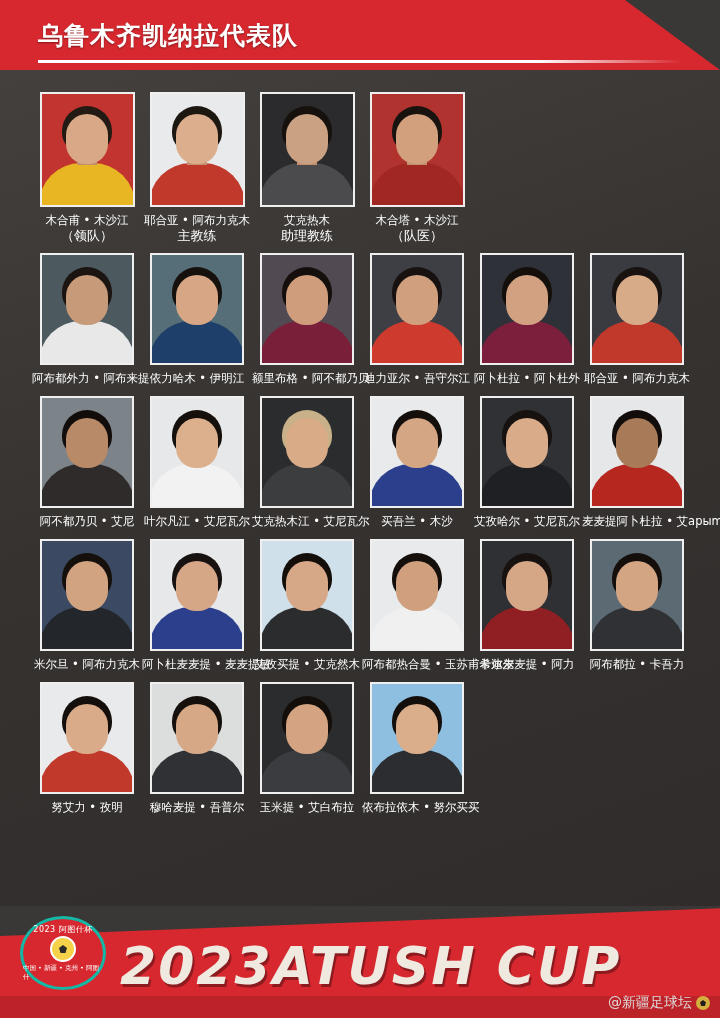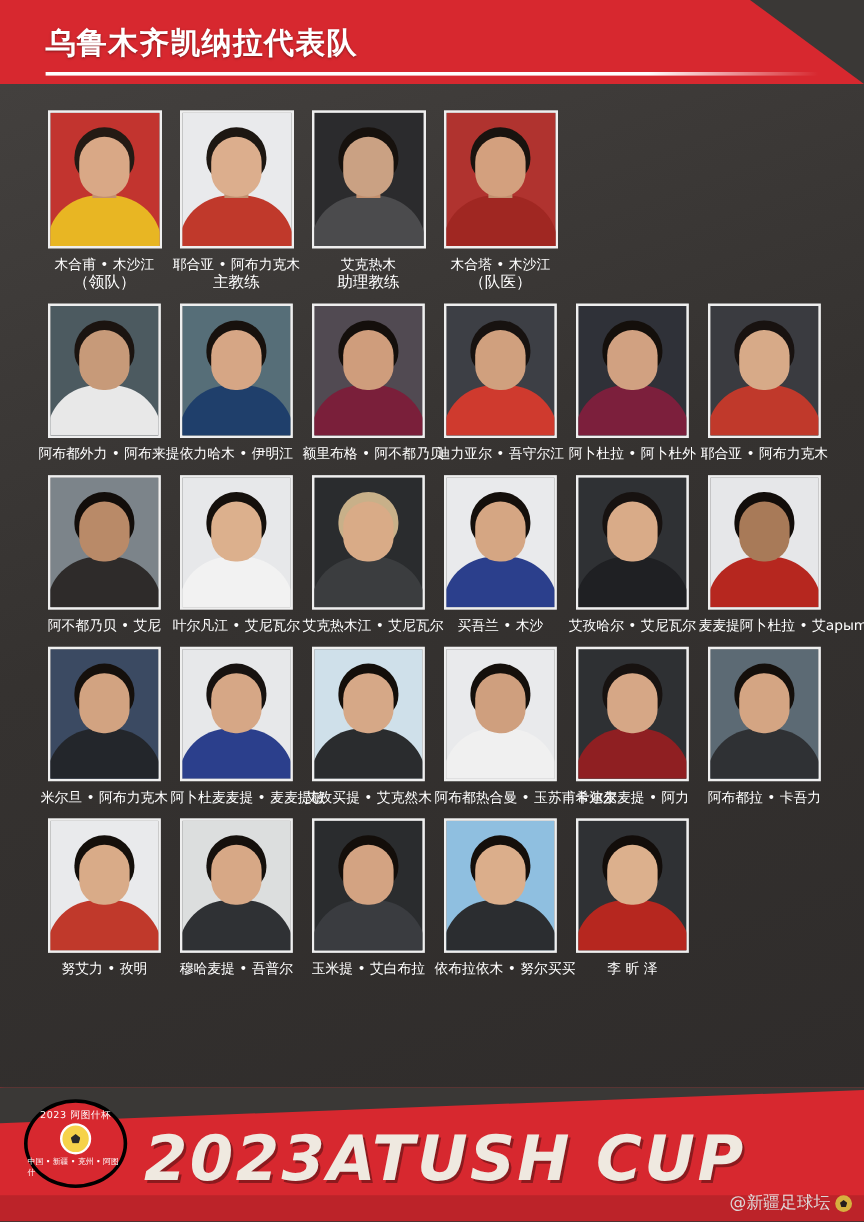--- a/index.html
+++ b/index.html
@@ -127,21 +127,21 @@
   .bottom-band:after {
     content: ""; position: absolute;
     left: 0; bottom: 0; width: 100%; height: 22px;
     background: rgba(0,0,0,.12);
   }
   .cup-logo {
     position: absolute; left: 20px; bottom: 28px;
     width: 86px; height: 74px;
     border-radius: 50%;
     background: #d7282f;
-    border: 3px solid #000000;
+    border: 3px solid #14b8a6;
     display: flex; flex-direction: column;
     align-items: center; justify-content: center;
     color: #fff;
   }
   .cup-logo .ring-text {
     font-size: 8px; letter-spacing: .5px; margin-bottom: 1px;
   }
   .cup-ball {
     width: 26px; height: 26px; border-radius: 50%;
     background: #f6d24a;
@@ -478,30 +478,20 @@
       <div class="person">
         <div class="photo">
           <div class="bg" style="background:#8fbfe0"></div>
           <div class="shoulders" style="background:#2b2d30"></div>
           <div class="neck"></div>
           <div class="hair" style="background:#140f0b"></div>
           <div class="face" style="background:#dbae8b"></div>
         </div>
         <div class="names">依布拉依木 • 努尔买买</div>
       </div>
-      <div class="person">
-        <div class="photo">
-          <div class="bg" style="background:#2f3134"></div>
-          <div class="shoulders" style="background:#b6271f"></div>
-          <div class="neck"></div>
-          <div class="hair" style="background:#120d0a"></div>
-          <div class="face" style="background:#dcb08d"></div>
-        </div>
-        <div class="names">李 昕 泽</div>
-      </div>
     </div>
 
   </div>
 
   <div class="bottom-band">
     <div class="cup-logo">
       <div class="ring-text">2023 阿图什杯</div>
       <div class="cup-ball"></div>
       <div class="ring-text2">中国 • 新疆 • 克州 • 阿图什</div>
     </div>

